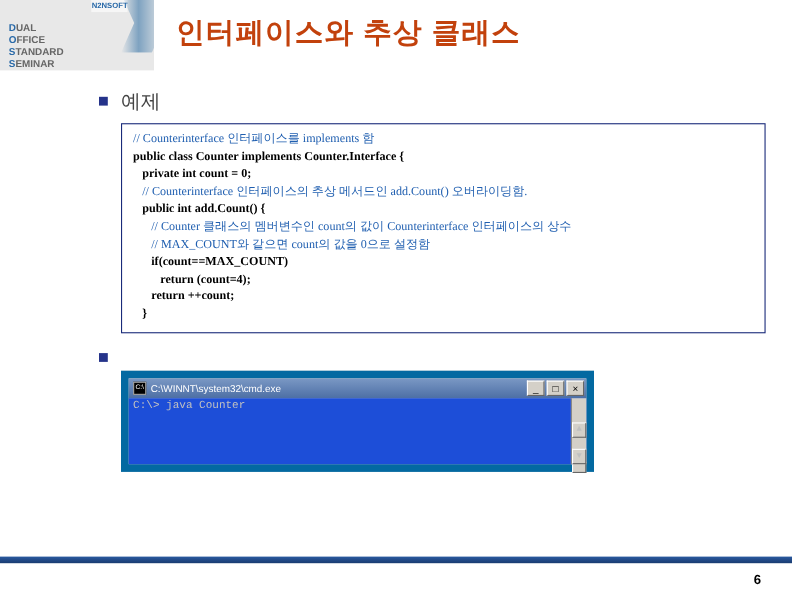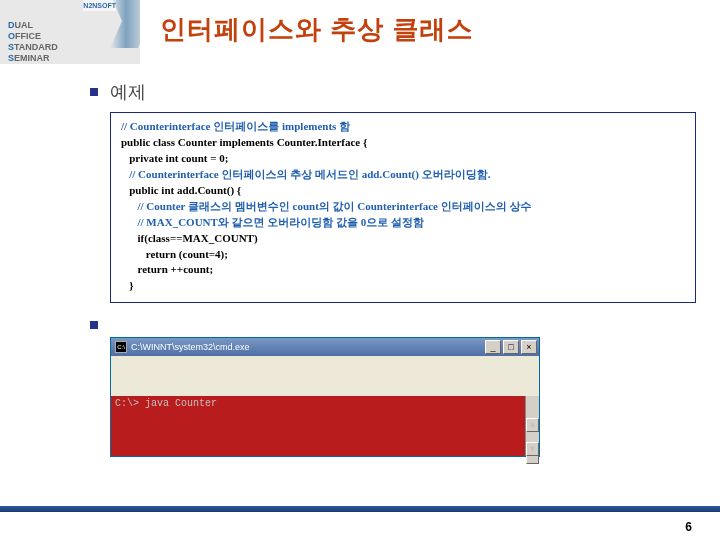--- a/index.html
+++ b/index.html
@@ -79,26 +79,26 @@
     margin-left: 20px;
     margin-bottom: 18px;
     border: 1px solid #1a2b7a;
     padding: 6px 10px 8px 10px;
     font-family: "Times New Roman", serif;
     font-size: 11px;
     line-height: 1.45;
     white-space: pre;
     overflow: hidden;
   }
-  .cmt { color: #205fb0; font-weight: bold; text-align: center; }
+  .cmt { color: #205fb0; font-weight: normal; text-align: center; }
   .plain { color: #000; font-weight: bold; }
   .console-wrap {
     margin-left: 20px;
     width: 430px;
-    border: 1px solid #0369a1;
+    border: 7px solid #0369a1;
     background: #ece9d8;
     font-family: Tahoma, sans-serif;
   }
   .console-title {
     height: 18px;
     background: linear-gradient(#7a98c4, #4d6fa5);
     display: flex;
     align-items: center;
     padding: 0 2px 0 4px;
   }
@@ -121,29 +121,28 @@
     background: #d4d0c8;
     border: 1px solid #fff;
     border-right-color: #666;
     border-bottom-color: #666;
     font-size: 9px;
     line-height: 12px;
     text-align: center;
     font-family: Arial;
   }
   .console-body {
-    background: #b91c1c;
+    background: #1d4ed8;
     color: #c0c0c0;
     font-family: "Courier New", monospace;
     font-size: 10px;
     padding: 2px 4px;
     height: 60px;
     white-space: pre;
     position: relative;
-    margin-top: 40px;
   }
   .console-body .vscroll {
     position: absolute;
     right: 0; top: 0; bottom: 0;
     width: 14px;
     background: #d4d0c8;
     border-left: 1px solid #888;
   }
   .vscroll .sbtn {
     height: 14px;
@@ -190,22 +189,22 @@
     <div class="bullet"></div>
     <div class="section-label">예제</div>
   </div>
 
   <div class="code-box"><span class="cmt">// Counterinterface 인터페이스를 implements 함</span>
 <span class="plain">public class Counter implements Counter.Interface {</span>
 <span class="plain">   private int count = 0;</span>
 <span class="cmt">   // Counterinterface 인터페이스의 추상 메서드인 add.Count() 오버라이딩함.</span>
 <span class="plain">   public int add.Count() {</span>
 <span class="cmt">      // Counter 클래스의 멤버변수인 count의 값이 Counterinterface 인터페이스의 상수</span>
-<span class="cmt">      // MAX_COUNT와 같으면 오버라이딩함 값을 0으로 설정함</span>
-<span class="plain">      if(class==MAX_COUNT)</span>
+<span class="cmt">      // MAX_COUNT와 같으면 count의 값을 0으로 설정함</span>
+<span class="plain">      if(count==MAX_COUNT)</span>
 <span class="plain">         return (count=4);</span>
 <span class="plain">      return ++count;</span>
 <span class="plain">   }</span></div>
 
   <div class="section-head">
     <div class="bullet"></div>
   </div>
 
   <div class="console-wrap">
     <div class="console-title">

